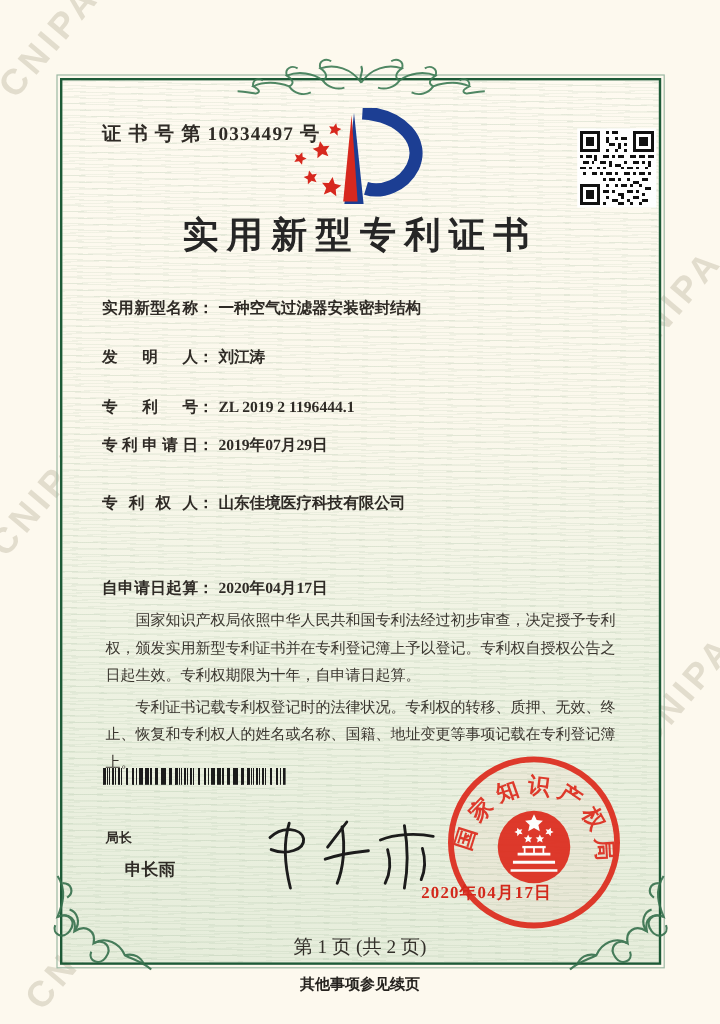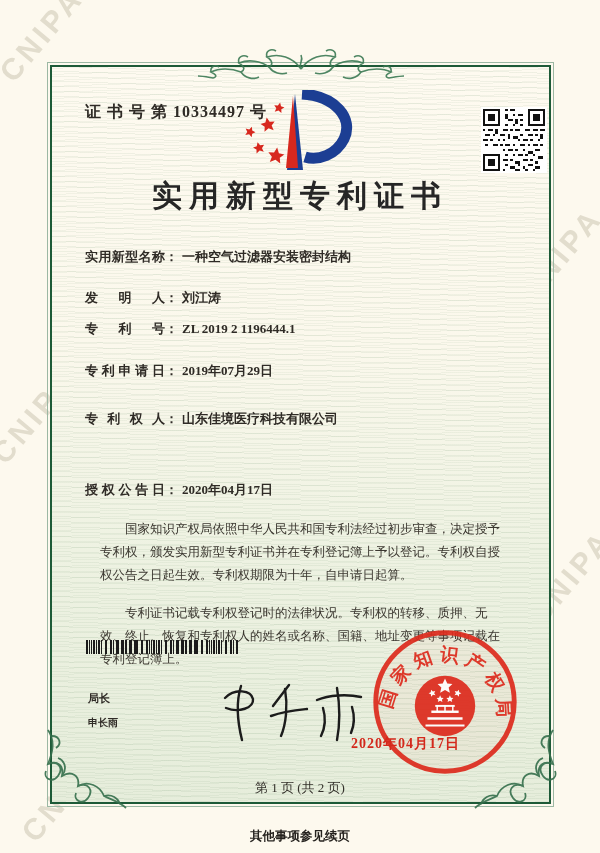--- a/index.html
+++ b/index.html
@@ -37,33 +37,33 @@
   .qr{left:481px;top:107px;background:#fff;padding:2px;line-height:0;}
   .title{left:0;top:176px;width:600px;text-align:center;font-size:30px;font-weight:bold;
          letter-spacing:7px;color:#262626;}
   .frow{left:85px;width:445px;font-size:13px;font-weight:600;line-height:1.35;}
   .lbl{display:inline-block;width:80px;text-align:justify;text-align-last:justify;vertical-align:top;}
   .sep{display:inline-block;vertical-align:top;}
   .val{display:inline-block;vertical-align:top;margin-left:4px;}
   .val-wrap{width:352px;}
   .grant2{position:absolute;left:225px;top:0;}
   .paras{left:84px;top:502px;width:438px;font-size:12.5px;line-height:1.82;color:#3a362f;}
-  .paras p{margin:16px;text-indent:2em;}
+  .paras p{margin:4px;text-indent:2em;}
   .barcode{left:86px;top:640px;width:152px;height:14px;
     background:
       repeating-linear-gradient(90deg,#1b1b1b 0 2px,transparent 2px 3px,#1b1b1b 3px 4px,transparent 4px 7px,#1b1b1b 7px 9px,transparent 9px 12px),
       repeating-linear-gradient(90deg,#1b1b1b 0 1px,transparent 1px 5px);
   }
   .director-title{left:88px;top:691px;font-size:11px;font-weight:bold;}
-  .director-name{left:88px;top:716px;font-size:10px;font-weight:bold;}
+  .director-name{left:104px;top:716px;font-size:14px;font-weight:bold;}
   .signature{left:215px;top:676px;}
   .seal{left:367px;top:624px;}
   .seal-date{left:351px;top:735px;font-size:14px;font-weight:bold;letter-spacing:1px;color:#d3291c;}
-  .page-no{left:0;top:779px;width:600px;text-align:center;font-size:13px;color:#33302a;}
-  .footer-note{left:0;top:812px;width:600px;text-align:center;font-size:12.5px;font-weight:600;color:#26231f;margin-top:16px;}
+  .page-no{left:0;top:779px;width:600px;text-align:center;font-size:16px;color:#33302a;}
+  .footer-note{left:0;top:812px;width:600px;text-align:center;font-size:12.5px;font-weight:600;color:#26231f;}
 </style>
 </head>
 <body>
 
 <span class="wm" style="left:-14px;top:18px">CNIPA</span>
 <span class="wm" style="left:150px;top:122px">CNIPA</span>
 <span class="wm" style="left:365px;top:255px">CNIPA</span>
 <span class="wm" style="left:505px;top:238px">CNIPA</span>
 <span class="wm" style="left:-22px;top:400px">CNIPA</span>
 <span class="wm" style="left:230px;top:525px">CNIPA</span>
@@ -157,31 +157,31 @@
   </div>
 
   <div class="abs title">实用新型专利证书</div>
 
   <div class="abs frow" style="top:248px">
     <span class="lbl">实用新型名称</span><span class="sep">：</span><span class="val">一种空气过滤器安装密封结构</span>
   </div>
   <div class="abs frow" style="top:289px">
     <span class="lbl">发明人</span><span class="sep">：</span><span class="val">刘江涛</span>
   </div>
-  <div class="abs frow" style="top:320px">
+  <div class="abs frow" style="top:330px">
     <span class="lbl">专利号</span><span class="sep">：</span><span class="val">ZL 2019 2 1196444.1</span>
   </div>
   <div class="abs frow" style="top:362px">
     <span class="lbl">专利申请日</span><span class="sep">：</span><span class="val">2019年07月29日</span>
   </div>
   <div class="abs frow" style="top:410px">
     <span class="lbl">专利权人</span><span class="sep">：</span><span class="val">山东佳境医疗科技有限公司</span>
   </div>
   <div class="abs frow" style="top:481px">
-    <span class="lbl">授权公告日</span><span class="sep">：</span><span class="val">2020年04月17日</span>
+    <span class="lbl">自申请日起算</span><span class="sep">：</span><span class="val">2020年04月17日</span>
   </div>
 
   <div class="abs paras">
     <p>国家知识产权局依照中华人民共和国专利法经过初步审查，决定授予专利权，颁发实用新型专利证书并在专利登记簿上予以登记。专利权自授权公告之日起生效。专利权期限为十年，自申请日起算。</p>
     <p>专利证书记载专利权登记时的法律状况。专利权的转移、质押、无效、终止、恢复和专利权人的姓名或名称、国籍、地址变更等事项记载在专利登记簿上。</p>
   </div>
 
   <div class="abs barcode"></div>
 
   <div class="abs director-title">局长</div>

